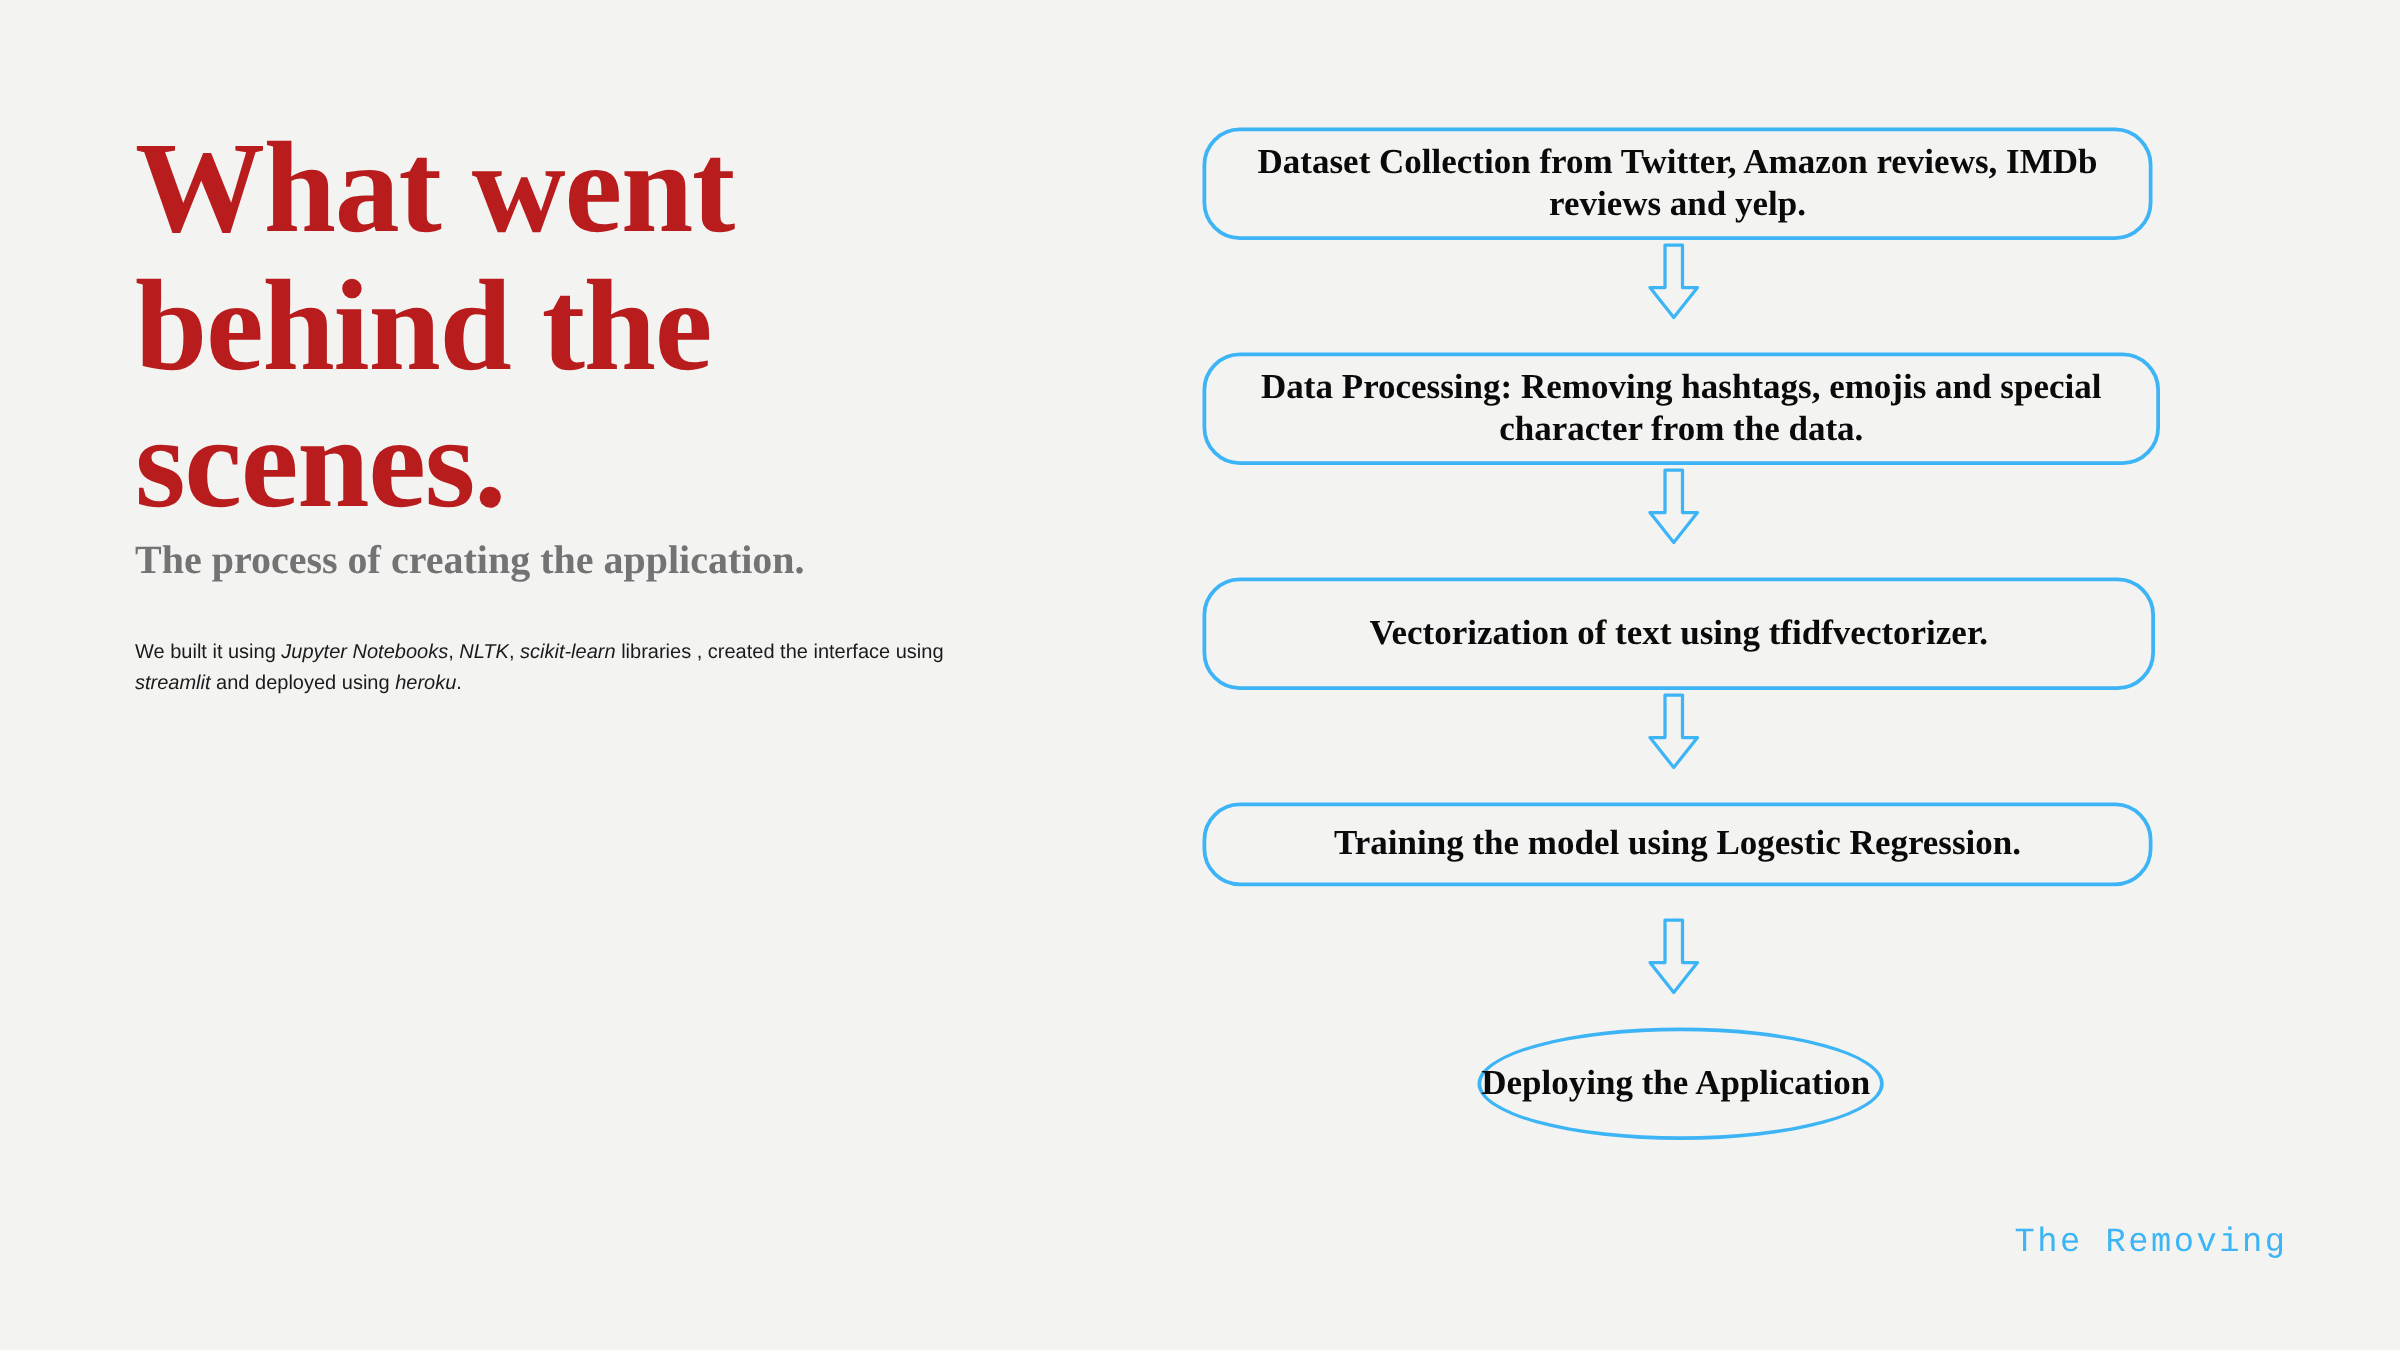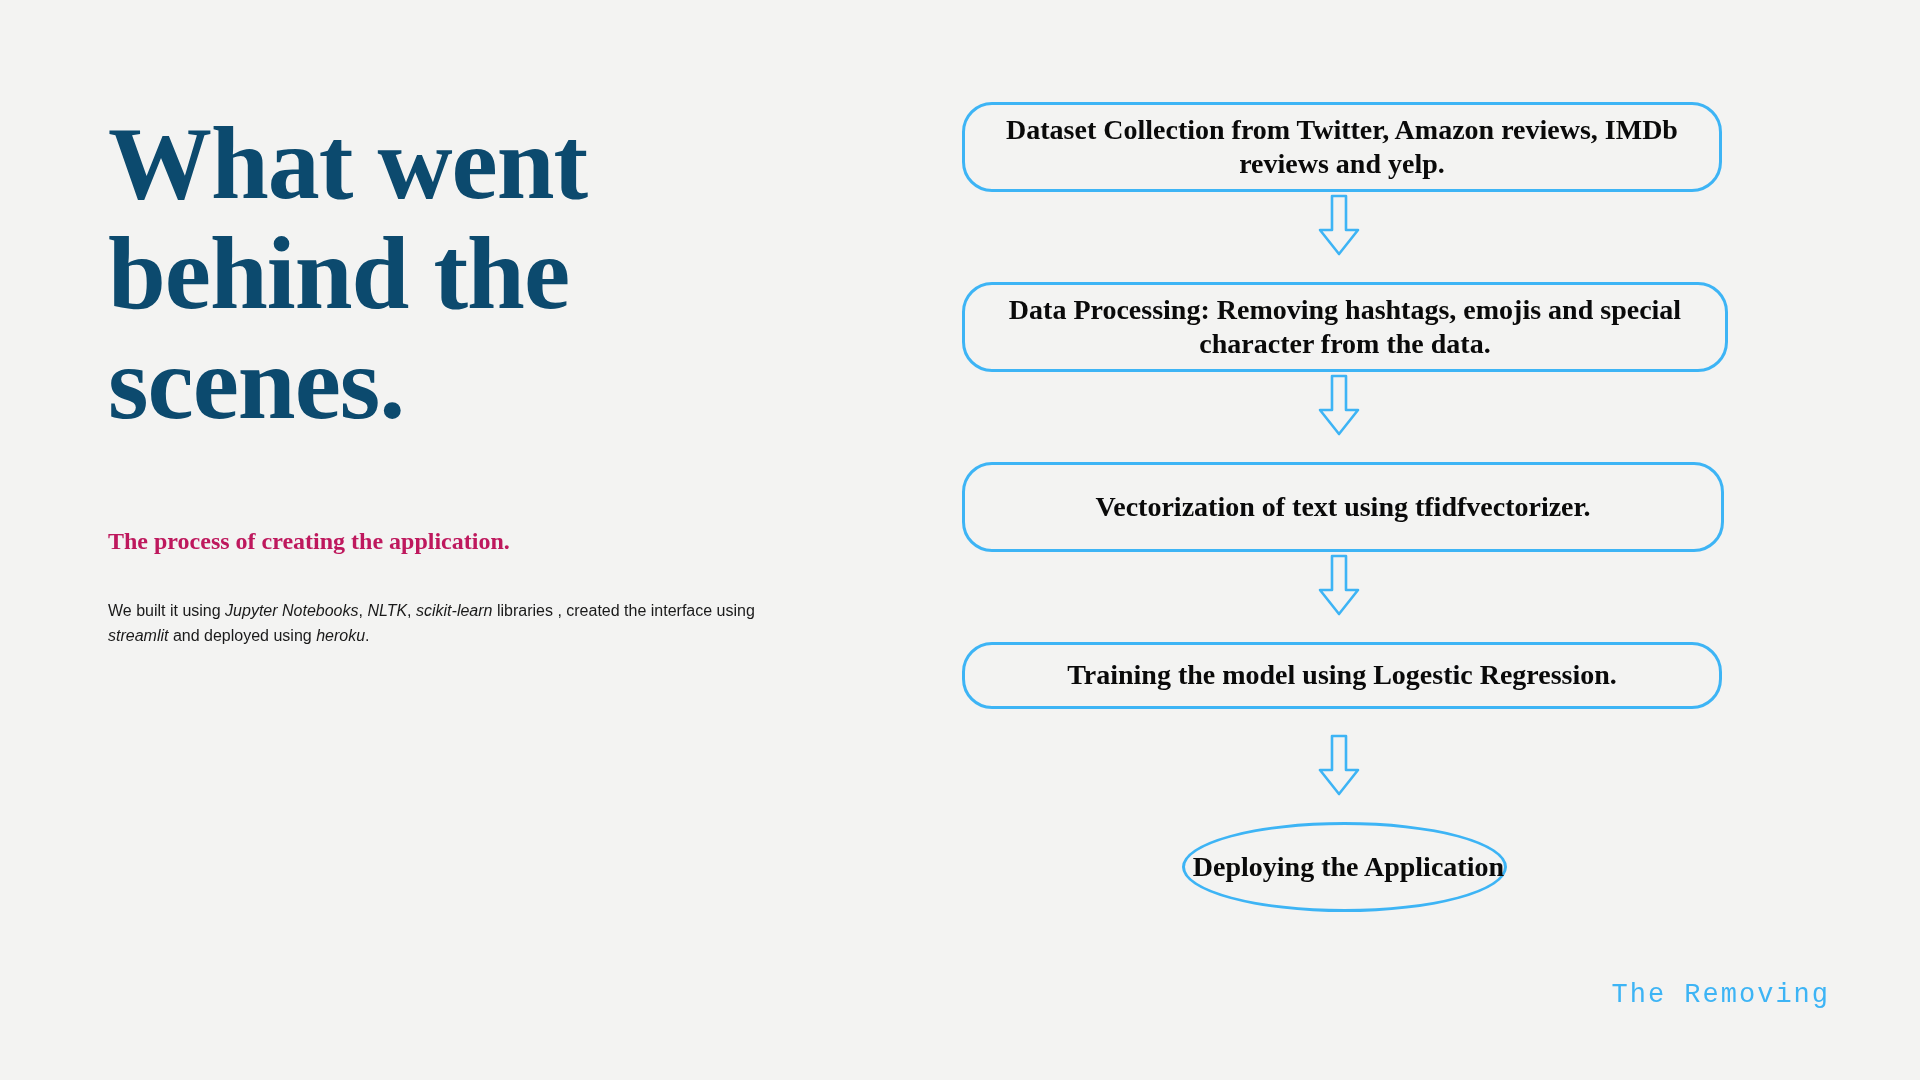--- a/index.html
+++ b/index.html
@@ -30,32 +30,30 @@
     top: 96px;
     width: 760px;
   }
 
   .headline {
     font-family: "Liberation Serif", "DejaVu Serif", serif;
     font-weight: 700;
     font-size: 104px;
     line-height: 1.06;
     letter-spacing: -1px;
-    color: #0c4a6e;
+    color: #b91c1c;
     width: 600px;
-    margin-top: 12px;
   }
 
   .subtitle {
     font-family: "Liberation Serif", "DejaVu Serif", serif;
     font-weight: 700;
-    font-size: 24px;
+    font-size: 32px;
     line-height: 1.3;
-    color: #be185d;
-    margin-top: 87px;
+    color: #737373;
   }
 
   .bodytext {
     font-family: "Liberation Sans", sans-serif;
     font-weight: 400;
     font-size: 16px;
     line-height: 1.55;
     color: #1a1a1a;
     margin-top: 42px;
     width: 672px;
@@ -101,21 +99,21 @@
   .flow-ellipse {
     position: absolute;
     left: 222px;
     top: 722px;
     width: 325px;
     height: 90px;
     border: 3px solid #3db4f5;
     border-radius: 50%;
     display: flex;
     align-items: center;
-    justify-content: flex-end;
+    justify-content: flex-start;
     text-align: center;
   }
   .flow-ellipse .node-label {
     font-family: "Liberation Serif", "DejaVu Serif", serif;
     font-weight: 700;
     font-size: 28px;
     line-height: 1.22;
     color: #0a0a0a;
     white-space: nowrap;
   }

